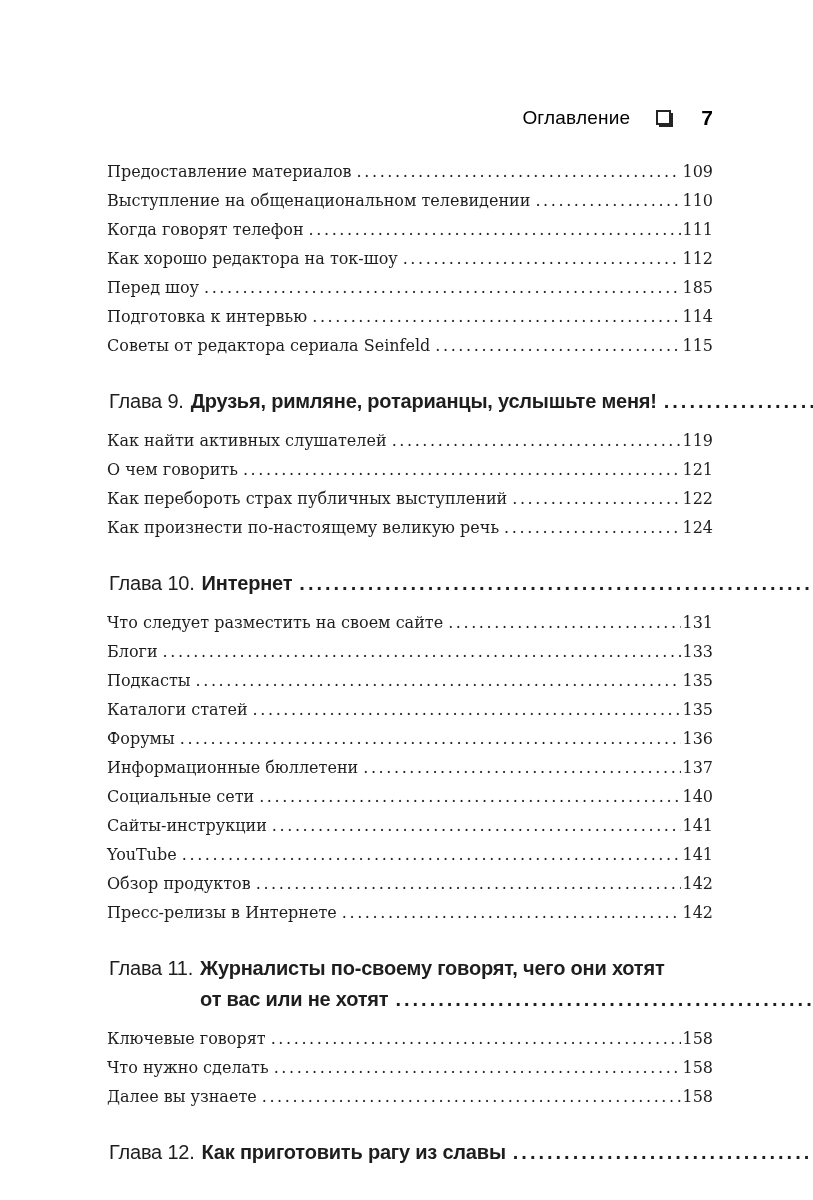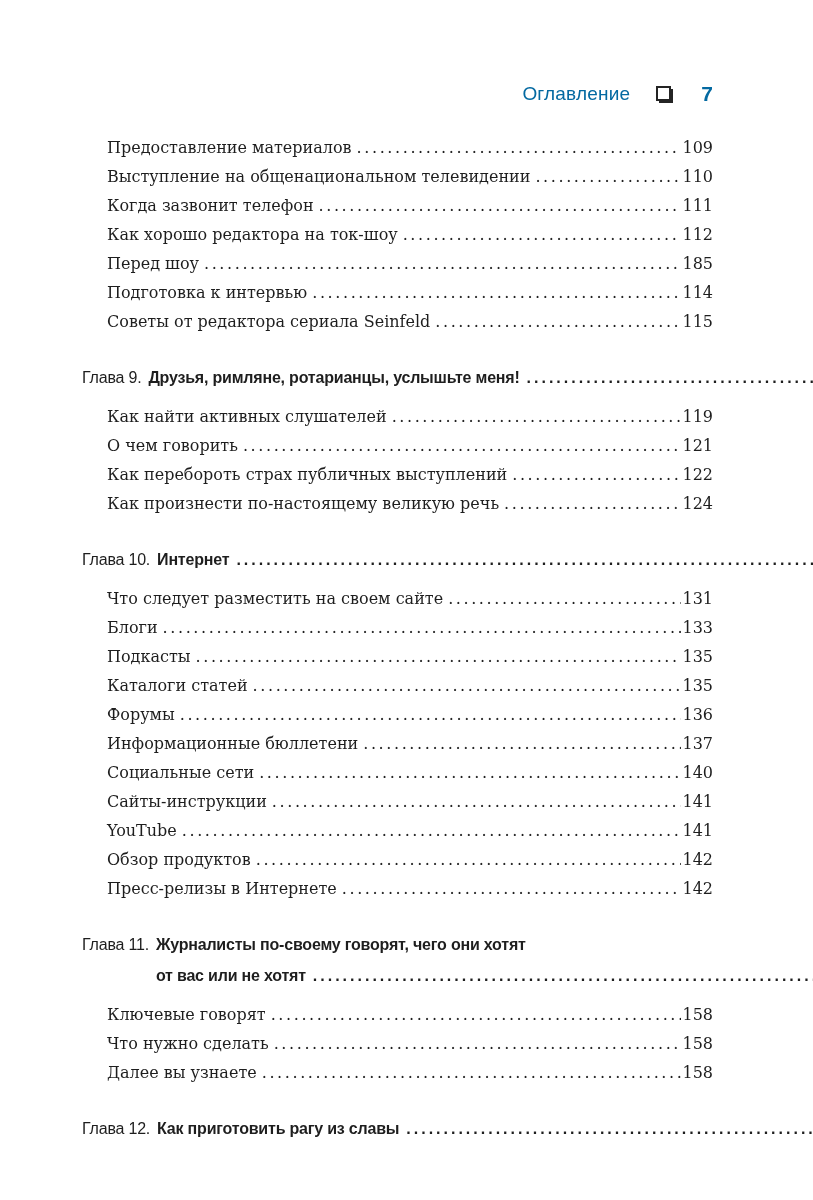--- a/index.html
+++ b/index.html
@@ -16,27 +16,27 @@
   }
   .page {
     box-sizing: border-box;
     width: 813px;
     height: 1200px;
     padding: 0 100px 0 82px;
   }
 
   
   .page-header {
-    margin-top: 82px;
+    margin-top: 106px;
     display: flex;
     justify-content: flex-end;
     align-items: center;
     font-family: "Liberation Sans", sans-serif;
     font-size: 19px;
-    color: #0369a1;
+    color: #000000;
   }
   .header-title { letter-spacing: 0.2px; }
   .header-square {
     display: inline-block;
     width: 11px;
     height: 11px;
     border: 2px solid #242424;
     box-shadow: 2.5px 2.5px 0 -0.5px #242424;
     margin: 0 30px 0 26px;
     position: relative;
@@ -72,24 +72,25 @@
   .entry-dots::after,
   .chapter-dots::after {
     content: "..........................................................................................................................................................";
   }
 
   
   .chapter-row {
     display: grid;
     grid-template-columns: auto 1fr;
     font-family: "Liberation Sans", sans-serif;
-    font-size: 16px;
+    font-size: 20px;
     line-height: 31px;
     letter-spacing: -0.2px;
     margin-bottom: 9px;
+    margin-left: 27px;
   }
   .chapter-prefix {
     grid-column: 1;
     font-weight: 400;
     padding-right: 7px;
     white-space: nowrap;
   }
   .chapter-lines { grid-column: 2; }
   .title-line {
     display: flex;
@@ -116,21 +117,21 @@
             <span class="entry-label">Предоставление материалов</span>
             <span class="dots entry-dots"></span>
             <span class="entry-page">109</span>
           </div>
           <div class="entry-row">
             <span class="entry-label">Выступление на общенациональном телевидении</span>
             <span class="dots entry-dots"></span>
             <span class="entry-page">110</span>
           </div>
           <div class="entry-row">
-            <span class="entry-label">Когда зазвонит телефон</span>
+            <span class="entry-label">Когда говорят телефон</span>
             <span class="dots entry-dots"></span>
             <span class="entry-page">111</span>
           </div>
           <div class="entry-row">
             <span class="entry-label">Как хорошо редактора на ток-шоу</span>
             <span class="dots entry-dots"></span>
             <span class="entry-page">112</span>
           </div>
           <div class="entry-row">
             <span class="entry-label">Перед шоу</span>

